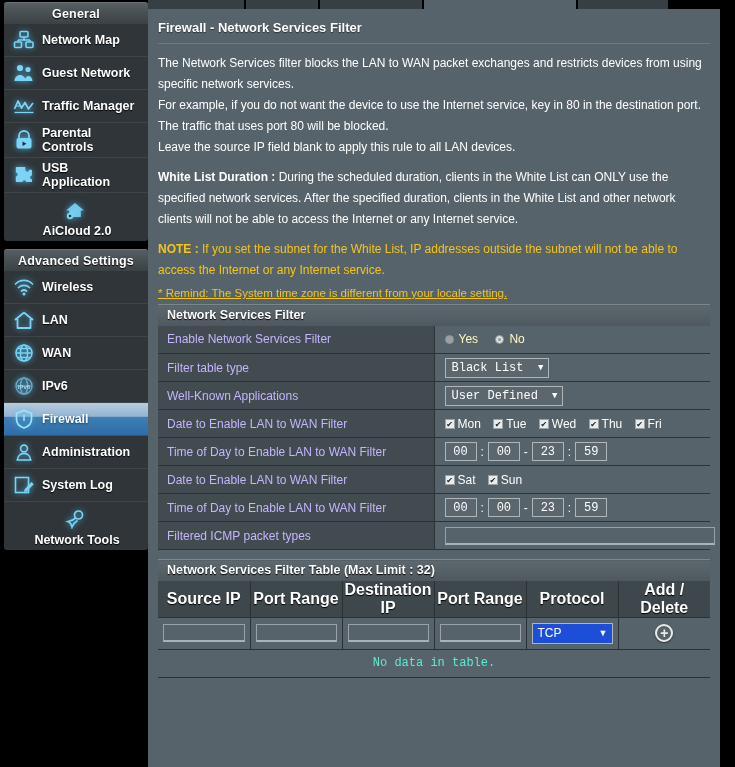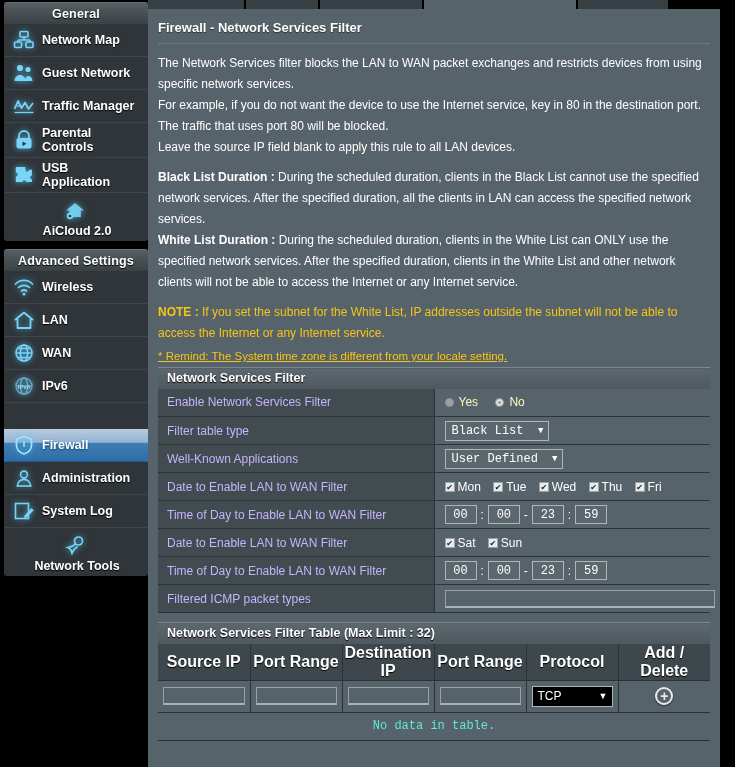--- a/index.html
+++ b/index.html
@@ -77,21 +77,20 @@
     font-size: 12.5px;
     color: #ffffff;
     line-height: 14px;
     text-shadow: 0 1px 1px #000;
     max-width: 96px;
   }
 
   .nav-item.active {
     background: linear-gradient(to bottom, #b9cbdd 0%, #93b4d3 42%, #3f7fb5 43%, #2e6da6 100%);
     border-bottom: 1px solid #1e5c92;
-    margin-top: 26px;
   }
   .nav-item.active .nav-label { color: #ffffff; text-shadow: 0 1px 2px #14486f; }
 
   
   #main {
     flex: 1 1 auto;
     display: flex;
     flex-direction: column;
     min-width: 0;
     background: #000000;
@@ -294,21 +293,21 @@
     border-bottom: 2px solid #aab2b6;
     color: #ffffff;
     font-family: "Liberation Mono", monospace;
     font-size: 12px;
     padding: 0 3px;
   }
 
   .sel-proto {
     display: inline-flex; align-items: center; justify-content: space-between;
     width: 100%; height: 21px;
-    background: #000000;
+    background: #1d4ed8;
     border: 1px solid #aeb6ba;
     color: #ffffff;
     font-family: "Liberation Sans", sans-serif;
     font-size: 12px;
     padding: 0 4px 0 5px;
     cursor: pointer;
   }
   .sel-proto .caret { font-size: 9px; }
 
   .plus-btn {
@@ -534,21 +533,20 @@
       <div class="page-title">Firewall - Network Services Filter</div>
       <div class="title-rule"></div>
 
       <div class="desc">
         <p>The Network Services filter blocks the LAN to WAN packet exchanges and restricts devices from using</p>
         <p>specific network services.</p>
         <p>For example, if you do not want the device to use the Internet service, key in 80 in the destination port.</p>
         <p>The traffic that uses port 80 will be blocked.</p>
         <p>Leave the source IP field blank to apply this rule to all LAN devices.</p>
         <div class="gap"></div>
-        <p><b>Black List Duration :</b><span> During the scheduled duration, clients in the Black List cannot use the specified network services. After the specified duration, all the clients in LAN can access the specified network services.</span></p>
         <p><b>White List Duration :</b><span> During the scheduled duration, clients in the White List can ONLY use the specified network services. After the specified duration, clients in the White List and other network clients will not be able to access the Internet or any Internet service.</span></p>
         <div class="gap"></div>
         <p class="note"><span>NOTE :</span><span class="plain"> If you set the subnet for the White List, IP addresses outside the subnet will not be able to access the Internet or any Internet service.</span></p>
       </div>
 
       <span class="remind">* Remind: The System time zone is different from your locale setting.</span>
 
       
       <table class="panel">
         <tbody>

